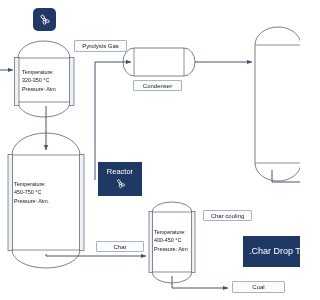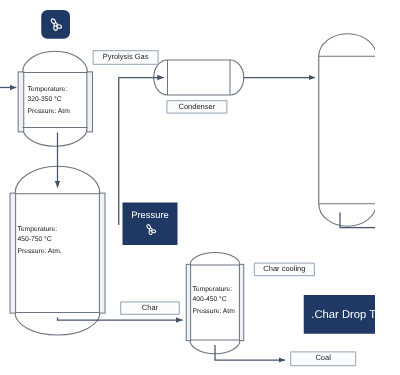--- a/index.html
+++ b/index.html
@@ -199,21 +199,21 @@
 
   <div class="tag" style="left:133px; top:80px; width:49px; height:11px;">Condenser</div>
 
   <div class="tag" style="left:96px; top:241px; width:48px; height:11px;">Char</div>
 
   <div class="tag" style="left:203px; top:210px; width:49px; height:11px;">Char cooling</div>
 
   <div class="tag" style="left:232px; top:281px; width:53px; height:12px;">Coal</div>
 
   <div class="navybox" id="reactor-box">
-    <span class="nb-label">Pressure</span>
+    <span class="nb-label">Reactor</span>
     <svg width="13" height="13" viewBox="0 0 24 24">
       <g fill="none" stroke="#ffffff" stroke-width="1.5" stroke-linecap="round" stroke-linejoin="round">
         <circle cx="12" cy="12" r="2.1"></circle>
         <path d="M12,9.9 C12,6.6 9.6,4.2 7.4,5.3 C5.4,6.3 6.3,9.6 9.9,11.2"></path>
         <path d="M13.7,13.2 C16.6,11.7 19.6,12.9 19.5,15.2 C19.4,17.4 16.1,17.8 13.6,15.1"></path>
         <path d="M10.4,13.6 C8.9,16.5 9.8,19.5 12.1,19.6 C14.3,19.7 15.2,16.5 13.1,14.0"></path>
       </g>
     </svg>
   </div>
 

